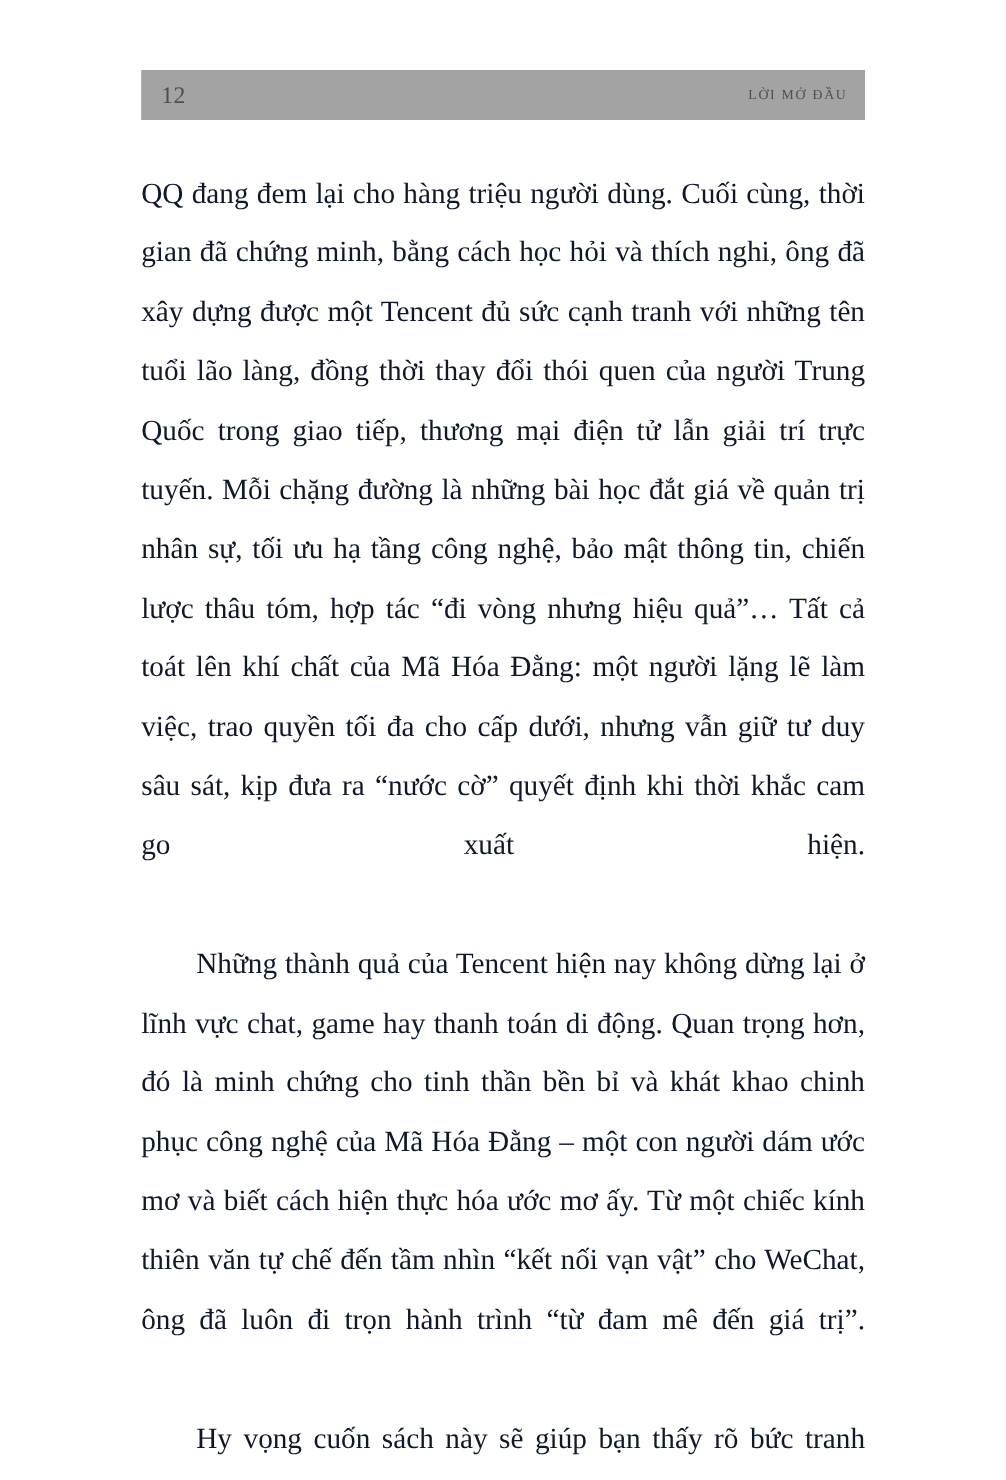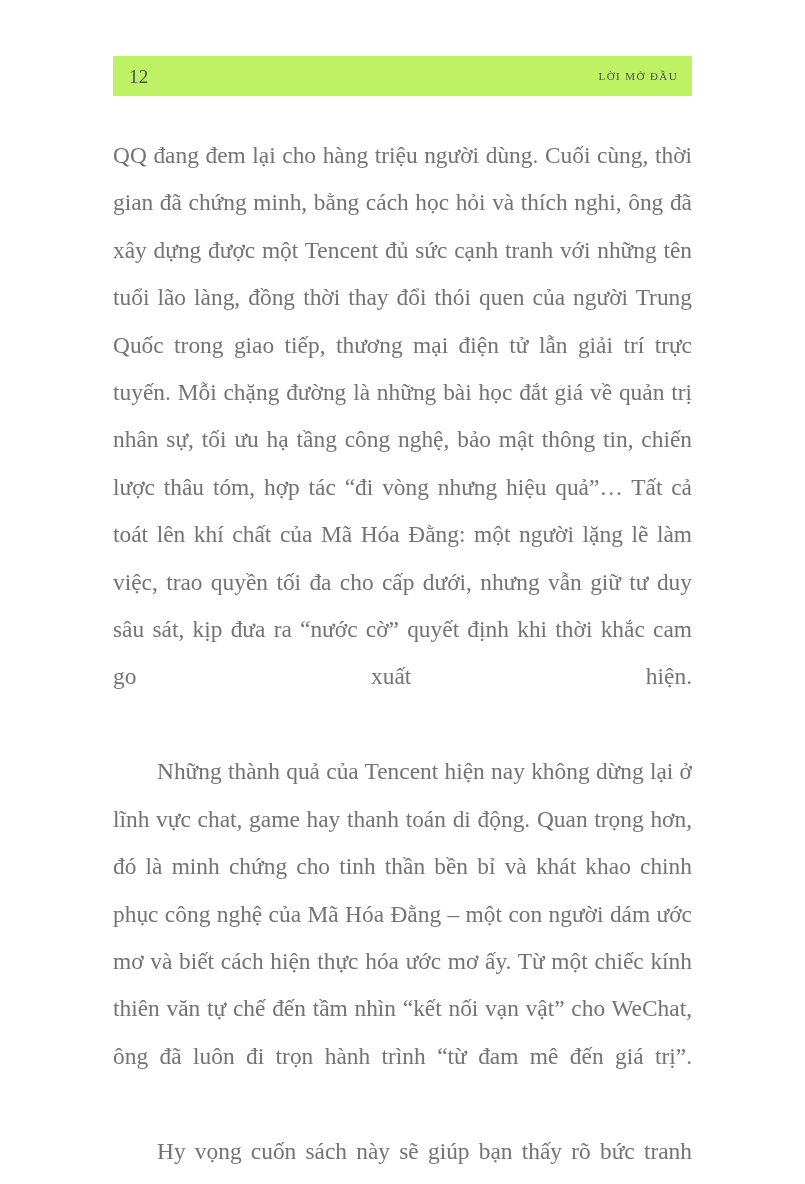--- a/index.html
+++ b/index.html
@@ -16,21 +16,21 @@
     font-family: "Liberation Serif", "DejaVu Serif", serif;
   }
 
   
   .header-bar {
     position: absolute;
     left: 113px;
     top: 56px;
     width: 579px;
     height: 40px;
-    background: #bef264;
+    background: #a3a3a3;
     display: flex;
     align-items: center;
     justify-content: space-between;
     box-sizing: border-box;
     padding: 0 14px 0 16px;
   }
   .folio {
     font-family: "Liberation Serif", "DejaVu Serif", serif;
     font-size: 19px;
     color: #4a4f54;
@@ -50,21 +50,21 @@
   .textblock {
     position: absolute;
     left: 113px;
     top: 132px;
     width: 579px;
   }
   .para {
     margin: 0;
     font-size: 23.4px;
     line-height: 47.4px;
-    color: #737373;
+    color: #0f172a;
     text-align: justify;
     text-justify: inter-word;
     word-spacing: 0.2px;
     hyphens: none;
   }
   .para.indent {
     text-indent: 44px;
   }
   .para.last-full::after {
     

